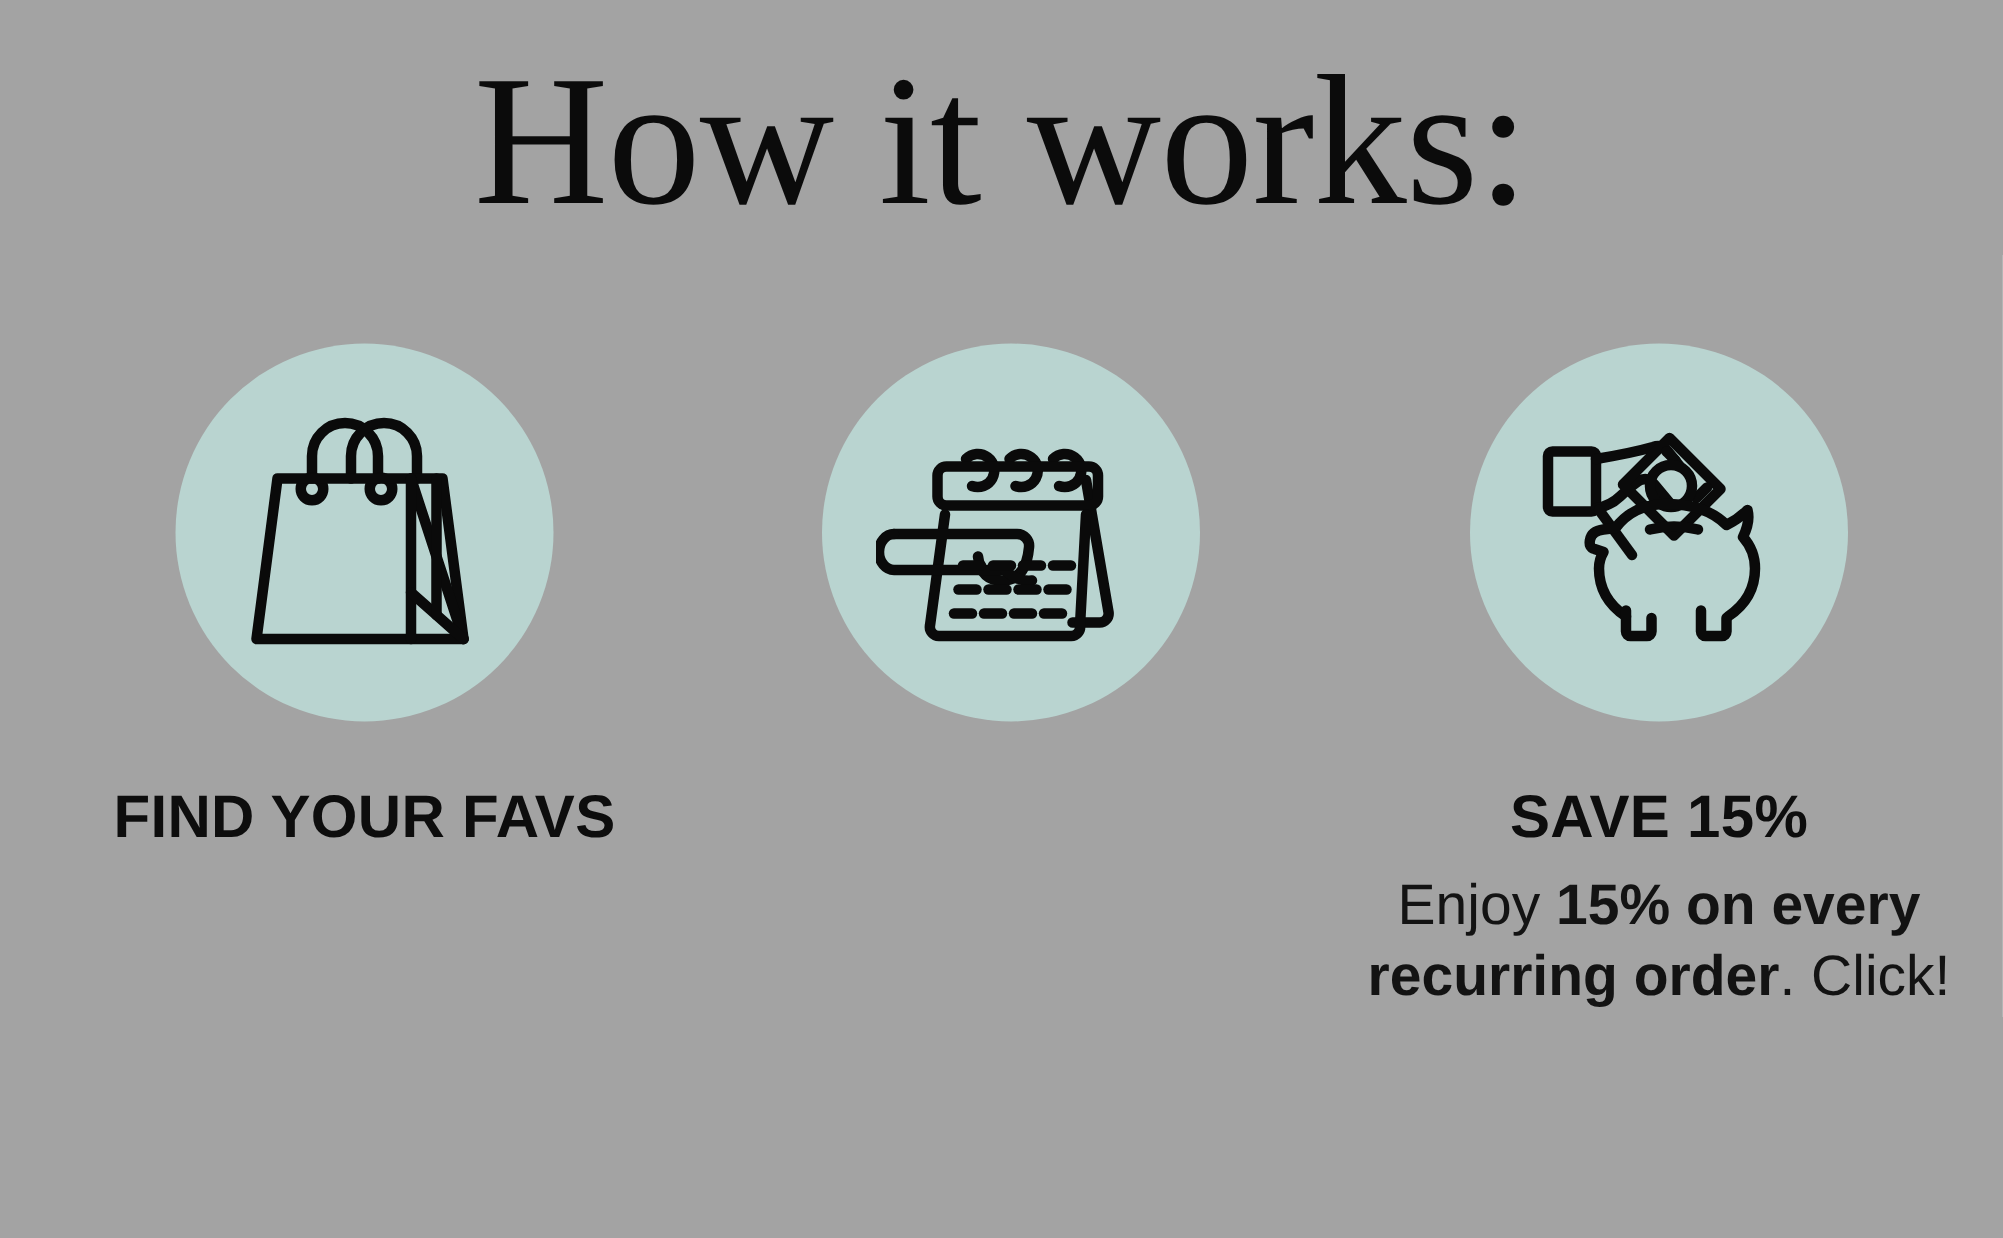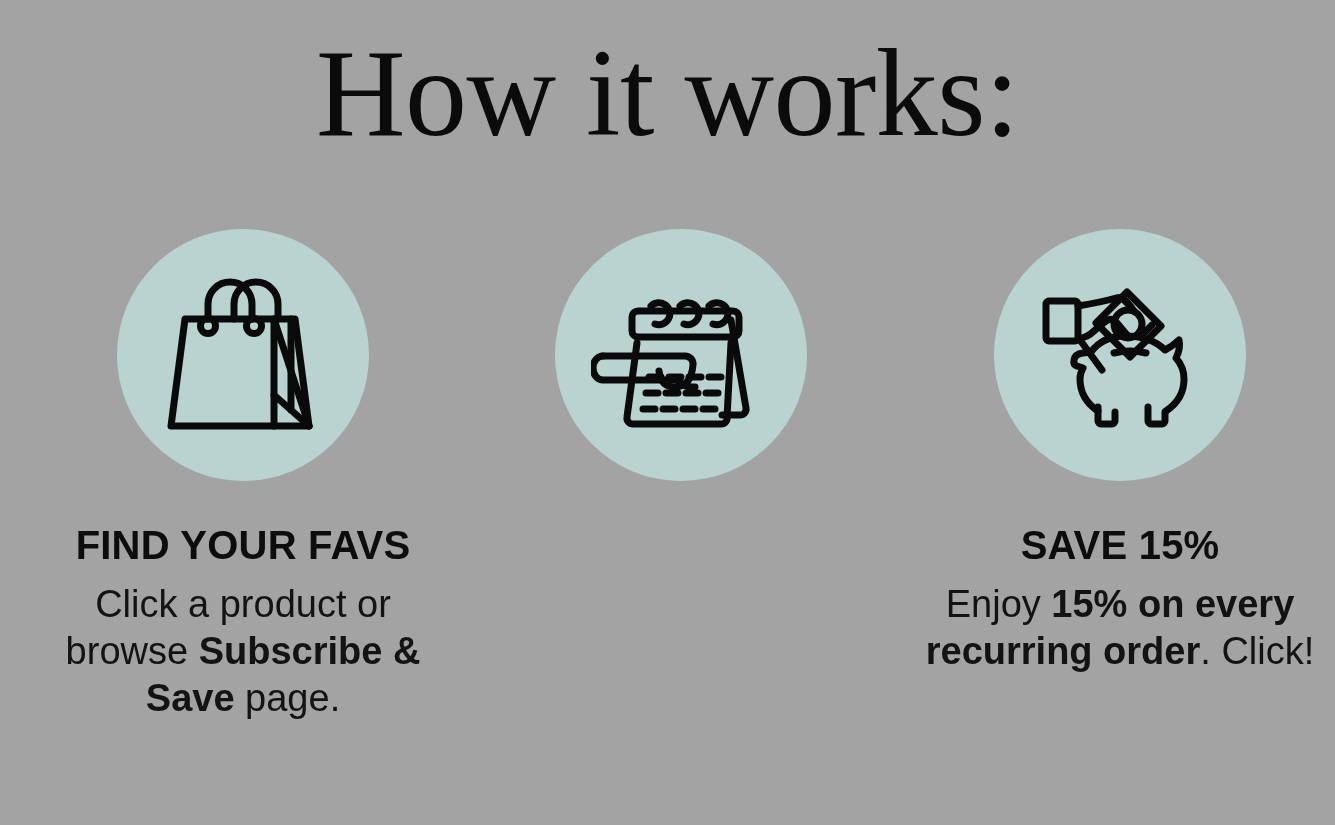--- a/index.html
+++ b/index.html
@@ -42,21 +42,21 @@
 
   
   .columns {
     position: absolute;
     top: 220px;
     left: 0;
     width: 1335px;
     display: flex;
     flex-direction: row;
     align-items: flex-start;
-    justify-content: space-between;
+    justify-content: flex-start;
   }
 
   .column {
     flex: 0 0 auto;
     display: flex;
     flex-direction: column;
     align-items: center;
   }
   .col-1 { width: 430px; margin-left: 28px; }
   .col-2 { width: 420px; margin-left: 6px; }
@@ -129,23 +129,20 @@
 
           <path d="M121 54 L156 161"></path>
           <path d="M121 161 L121 54"></path>
           <path d="M121 130 L138 145 L156 161"></path>
           <path d="M138 145 L138 54"></path>
         </svg>
       </div>
 
       <div class="step-heading">FIND YOUR FAVS</div>
 
-      <div class="step-body body-1">
-        <span>Click a product or browse </span><b>Subscribe &amp; Save</b><span> page.</span>
-      </div>
     </div>
 
     <div class="column col-2">
 
       <div class="icon-circle">
         <svg width="180" height="180" viewBox="0 0 180 180" fill="none" stroke="#0a0a0a" stroke-width="7" stroke-linecap="round" stroke-linejoin="round">
 
           <path d="M140 55 L155 143 a6 6 0 0 1 -6 7 H131"></path>
 
           <path d="M60 41 a11 11 0 1 1 4 18"></path>

